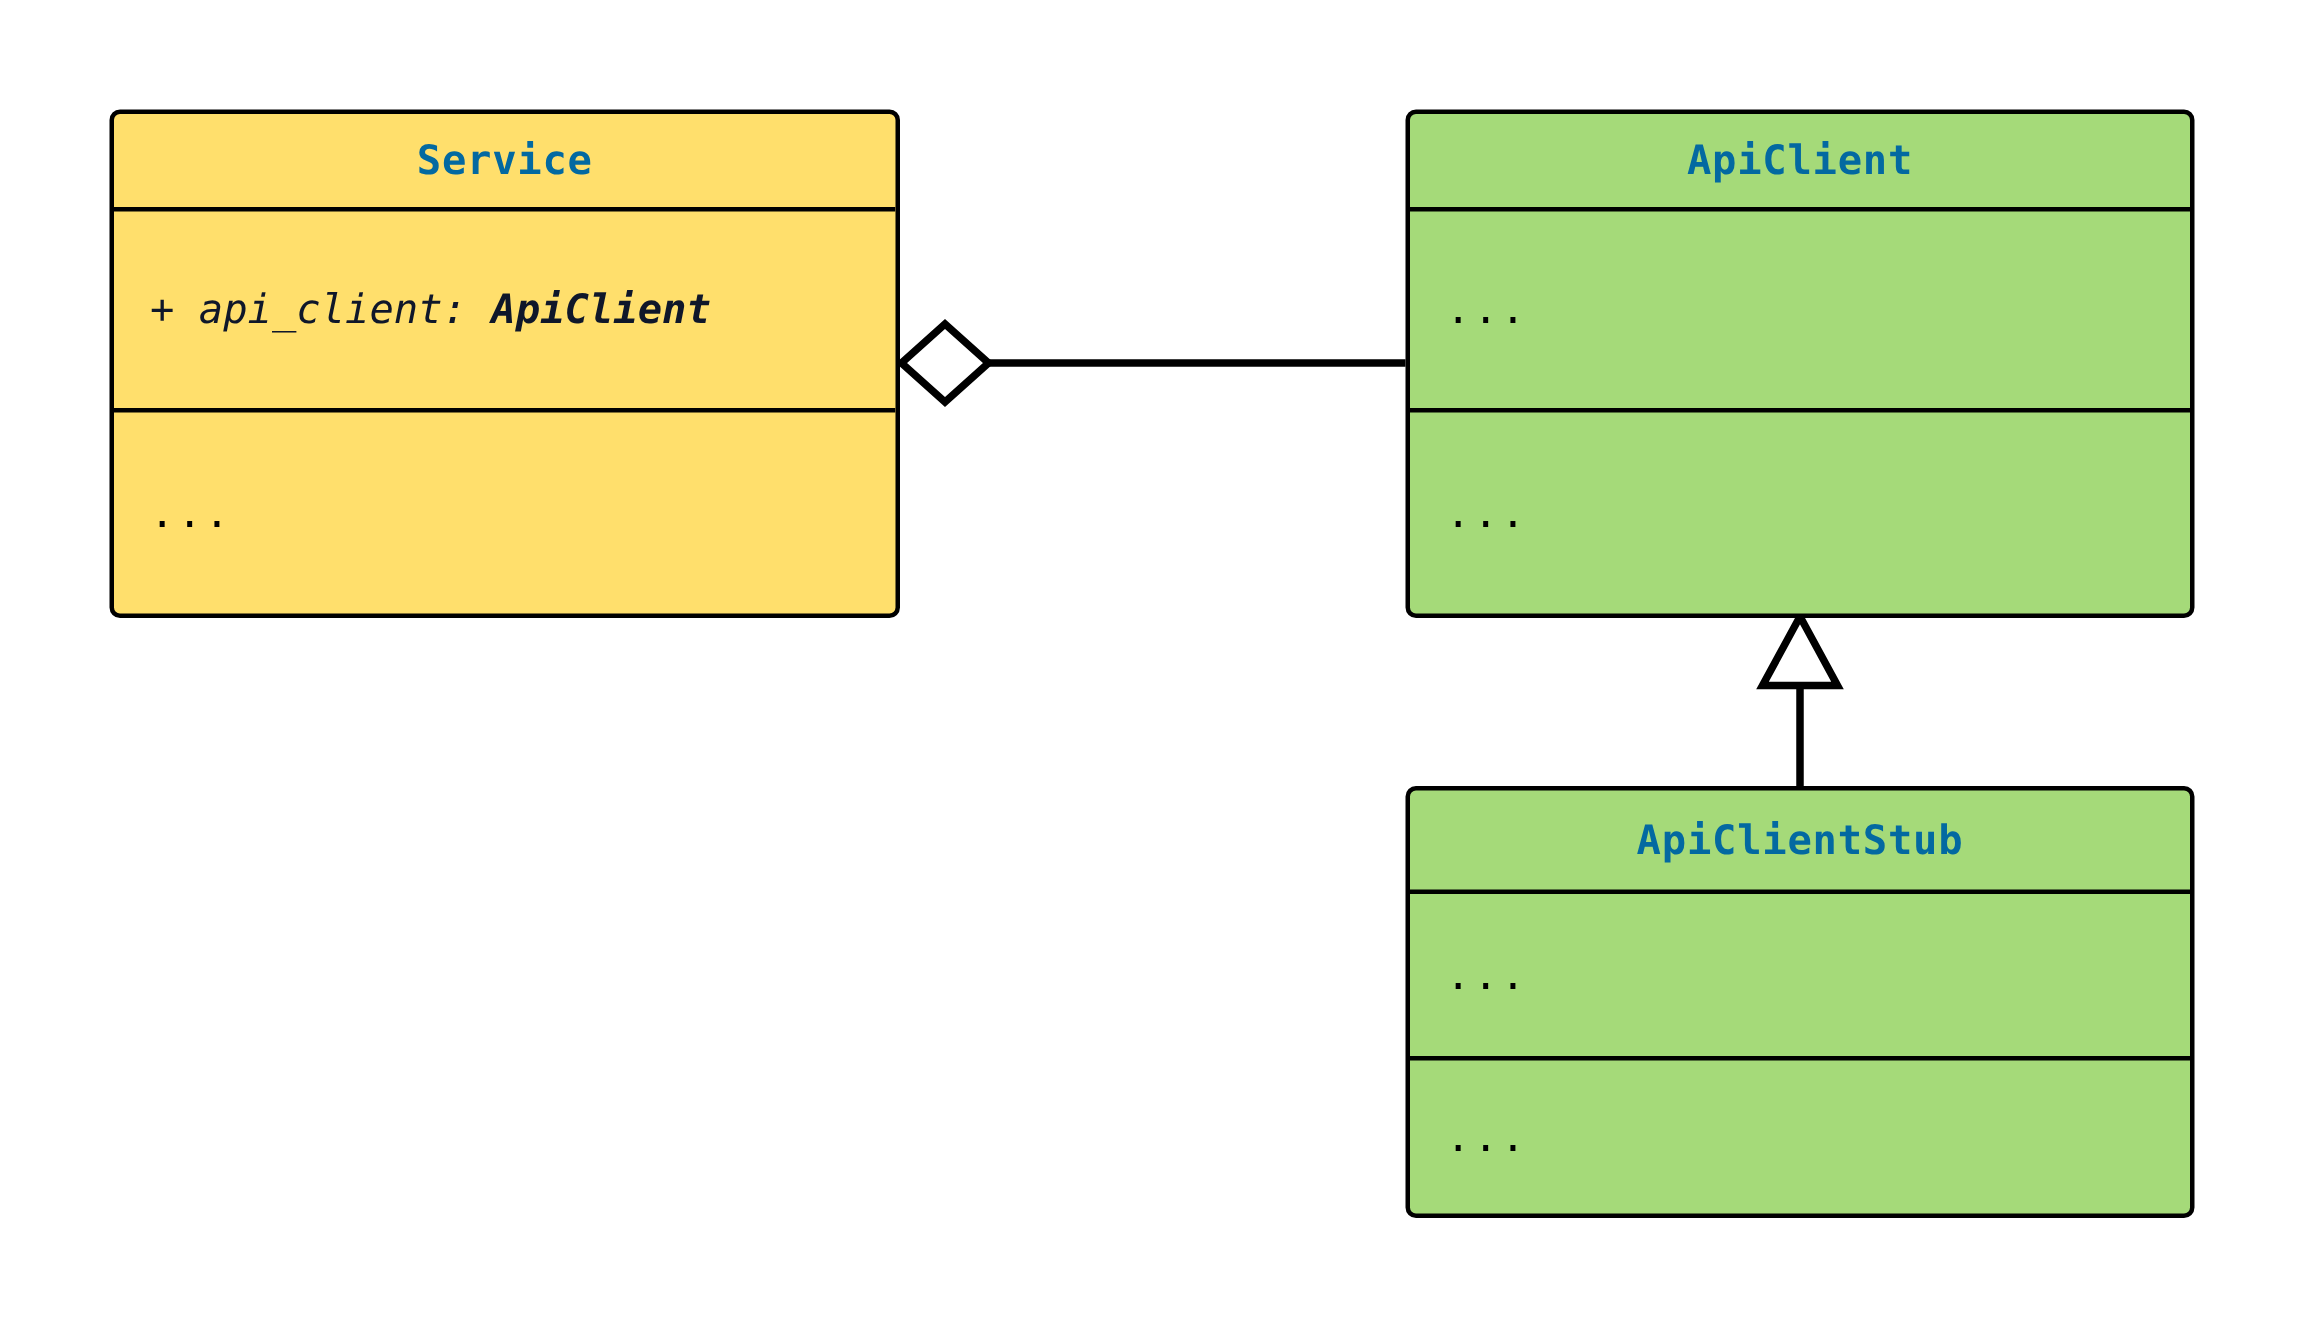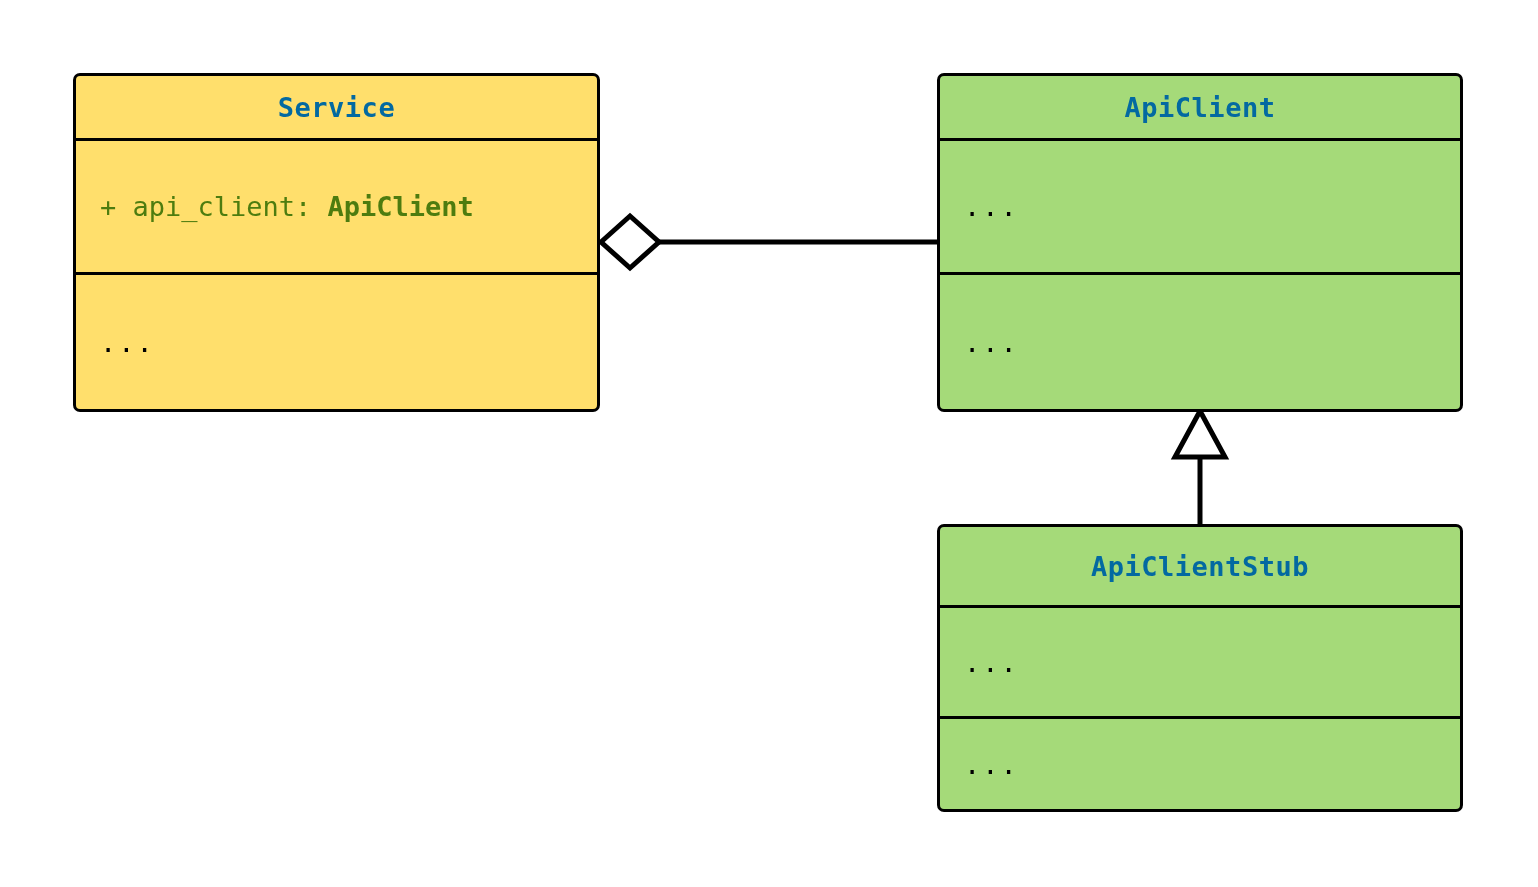--- a/index.html
+++ b/index.html
@@ -55,24 +55,25 @@
     font-size: 27px;
     font-weight: bold;
     letter-spacing: 0.5px;
     color: #0369a1;
     line-height: 1;
     white-space: nowrap;
   }
 
   .member-line {
     font-size: 27px;
-    color: #4d7c0f;
+    color: #0f172a;
     line-height: 1;
     padding-left: 24px;
     white-space: nowrap;
+    font-style: italic;
   }
 
   .member-line .member-type {
     font-weight: bold;
   }
 
   .ellipsis-line {
     font-size: 27px;
     color: #000000;
     line-height: 1;
@@ -104,21 +105,21 @@
   #class-apiclient .attrs-comp { height: 134px; }
   #class-apiclient .ops-comp   { flex: 1 1 auto; }
 
   #class-apiclientstub {
     left: 937px;
     top: 524px;
     width: 526px;
     height: 288px;
     background: #a5da79;
   }
-  #class-apiclientstub .title-bar  { height: 78px; }
+  #class-apiclientstub .title-bar  { height: 66px; }
   #class-apiclientstub .attrs-comp { height: 111px; }
   #class-apiclientstub .ops-comp   { flex: 1 1 auto; }
 
   
   #connectors {
     position: absolute;
     left: 0;
     top: 0;
     width: 1538px;
     height: 887px;

